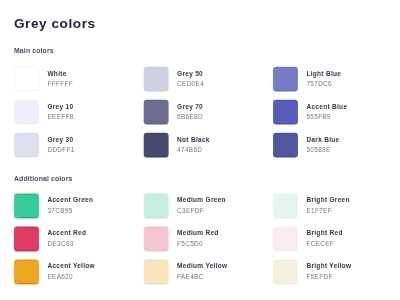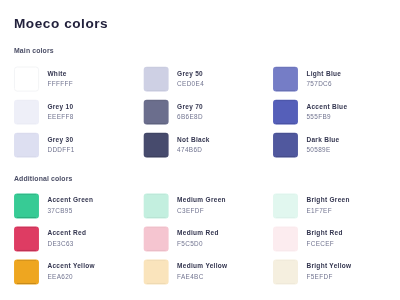--- a/index.html
+++ b/index.html
@@ -126,21 +126,21 @@
       <rect x="273.05" y="193.52" width="24.9" height="24.9" rx="3" ry="3" fill="#E1F7EF"></rect>
       <path d="M276.05 217.47000000000003 H294.95" stroke="rgb(220,241,234)" stroke-width="1.0" fill="none"></path>
       <path d="M276.05 194.47 H294.95" stroke="rgb(222,244,236)" stroke-width="1.0" fill="none"></path>
       <rect x="273.05" y="226.52" width="24.9" height="24.9" rx="3" ry="3" fill="#FCECEF"></rect>
       <path d="M276.05 250.47000000000003 H294.95" stroke="rgb(248,233,236)" stroke-width="1.0" fill="none"></path>
       <path d="M276.05 227.47 H294.95" stroke="rgb(250,234,237)" stroke-width="1.0" fill="none"></path>
       <rect x="273.05" y="259.52" width="24.9" height="24.9" rx="3" ry="3" fill="#F5EFDF"></rect>
       <path d="M276.05 283.46999999999997 H294.95" stroke="rgb(239,233,218)" stroke-width="1.0" fill="none"></path>
       <path d="M276.05 260.46999999999997 H294.95" stroke="rgb(241,235,220)" stroke-width="1.0" fill="none"></path>
     </svg>
-  <div class="page-title">Moeco colors</div>
+  <div class="page-title">Grey colors</div>
   <div class="section-label main">Main colors</div>
   <div class="section-label additional">Additional colors</div>
   <div class="grid" id="swatch-grid">
       <div class="swatch-row" style="left: 14.05px; top: 66.63px;">
         <div class="labels">
           <div class="name">White</div>
           <div class="hex">FFFFFF</div>
         </div>
       </div>
       <div class="swatch-row" style="left: 14.05px; top: 99.63px;">

